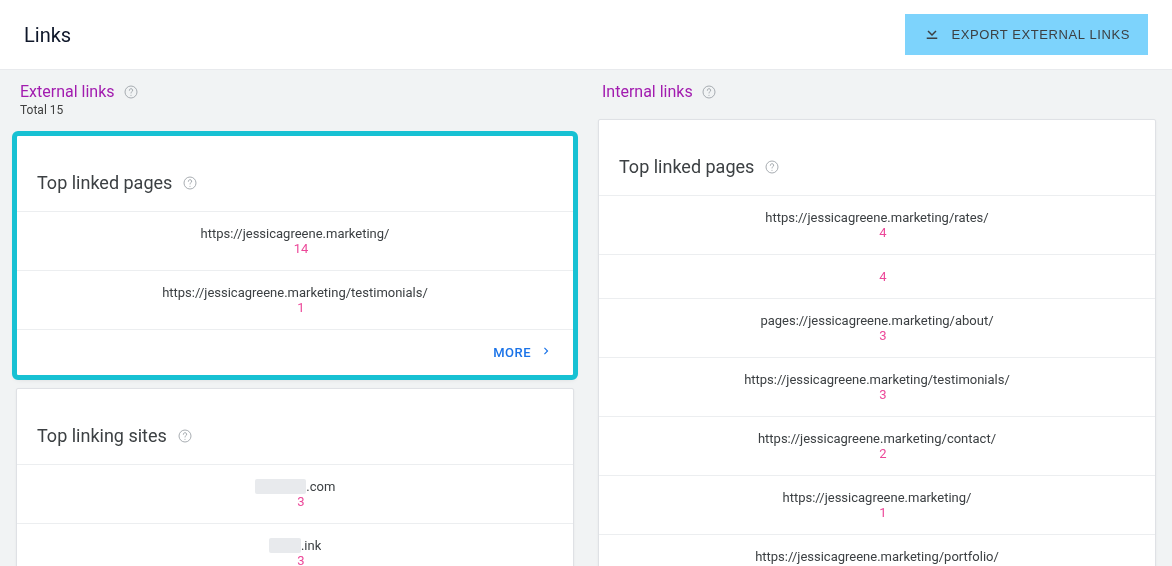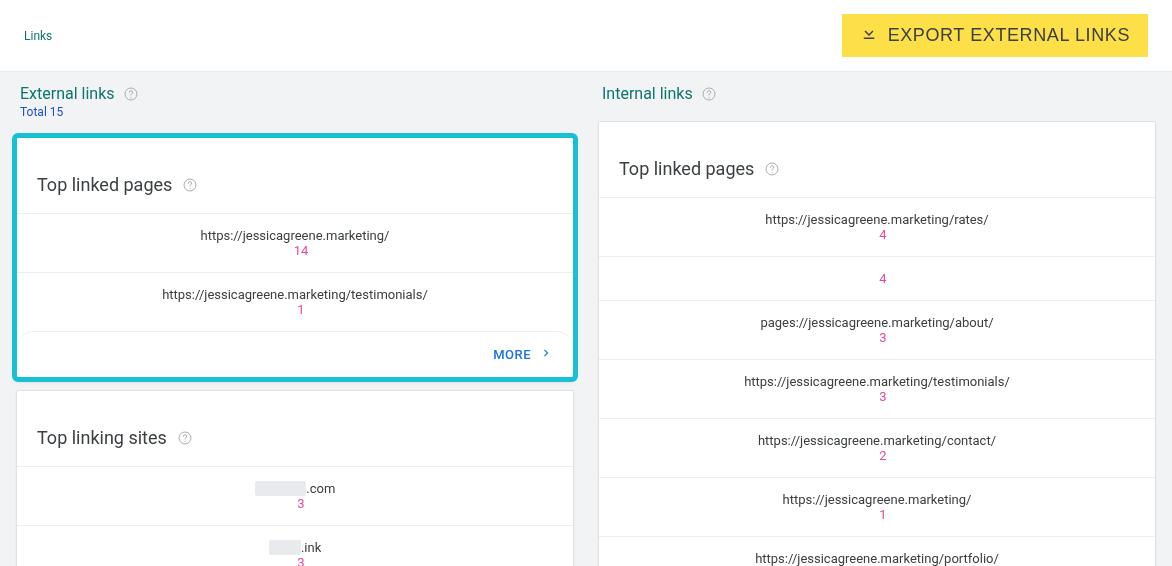--- a/index.html
+++ b/index.html
@@ -12,32 +12,32 @@
     overflow: hidden;
   }
   .header {
     display: flex;
     justify-content: space-between;
     align-items: center;
     padding: 14px 24px 14px 24px;
     background: #fff;
   }
   .header h1 {
-    font-size: 12px;
+    font-size: 20px;
     font-weight: 400;
-    color: #0f766e;
+    color: #0f172a;
   }
   .export-btn {
     display: inline-flex;
     align-items: center;
     gap: 10px;
-    background: #fde047;
+    background: #7dd3fc;
     border: none;
     padding: 10px 18px;
-    font-size: 18px;
+    font-size: 13px;
     font-weight: 500;
     letter-spacing: 0.6px;
     color: #3c4043;
     cursor: pointer;
   }
   .export-btn svg { width: 18px; height: 18px; fill: #3c4043; }
   .content {
     background: #f1f3f4;
     padding: 8px 16px 16px 16px;
     display: flex;
@@ -48,25 +48,25 @@
   .col { flex: 1; min-width: 0; }
   .section-header { padding: 4px 4px 6px 4px; }
   .section-title-row {
     display: flex;
     align-items: center;
     gap: 8px;
   }
   .section-title {
     font-size: 16px;
     font-weight: 400;
-    color: #0f766e;
+    color: #a21caf;
   }
   .section-total {
     font-size: 12px;
-    color: #1d4ed8;
+    color: #404040;
     margin-top: 2px;
   }
   .help-icon {
     width: 16px; height: 16px;
     display: inline-flex; align-items:center; justify-content:center;
   }
   .help-icon svg { width:16px; height:16px; fill:none; stroke:#9aa0a6; stroke-width:1.3; }
   .card {
     background: #fff;
     border: 1px solid #dfe1e5;
@@ -116,21 +116,20 @@
     justify-content:flex-end;
     align-items:center;
     gap:8px;
     padding: 14px 20px;
     border-top:1px solid #eceef0;
     font-size: 13px;
     font-weight:500;
     letter-spacing:0.5px;
     color:#1a73e8;
     cursor:pointer;
-    border-radius:17px;
   }
   .more-row svg { width:14px; height:14px; fill:#1a73e8; }
 </style>
 </head>
 <body>
 
 <div class="header">
   <h1>Links</h1>
   <button class="export-btn">
     <span class="icon">

